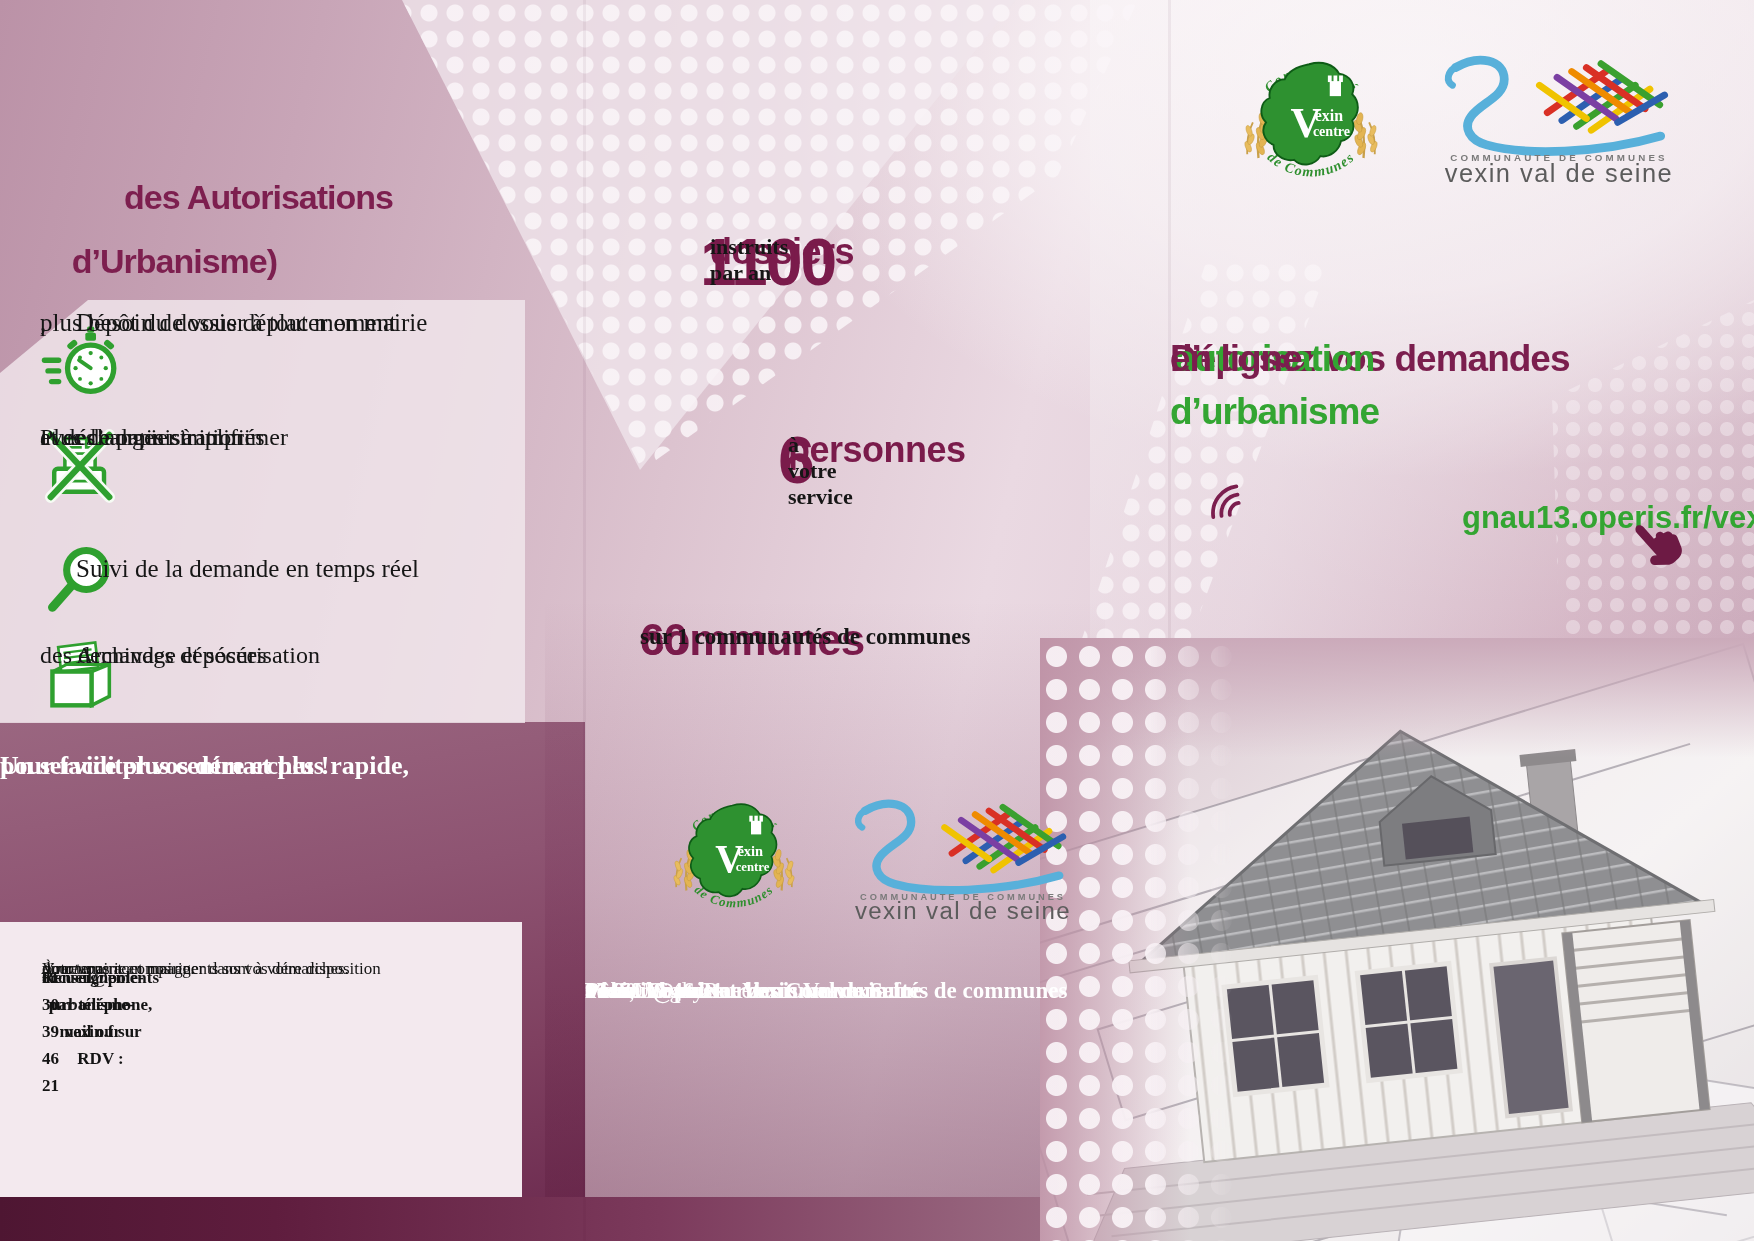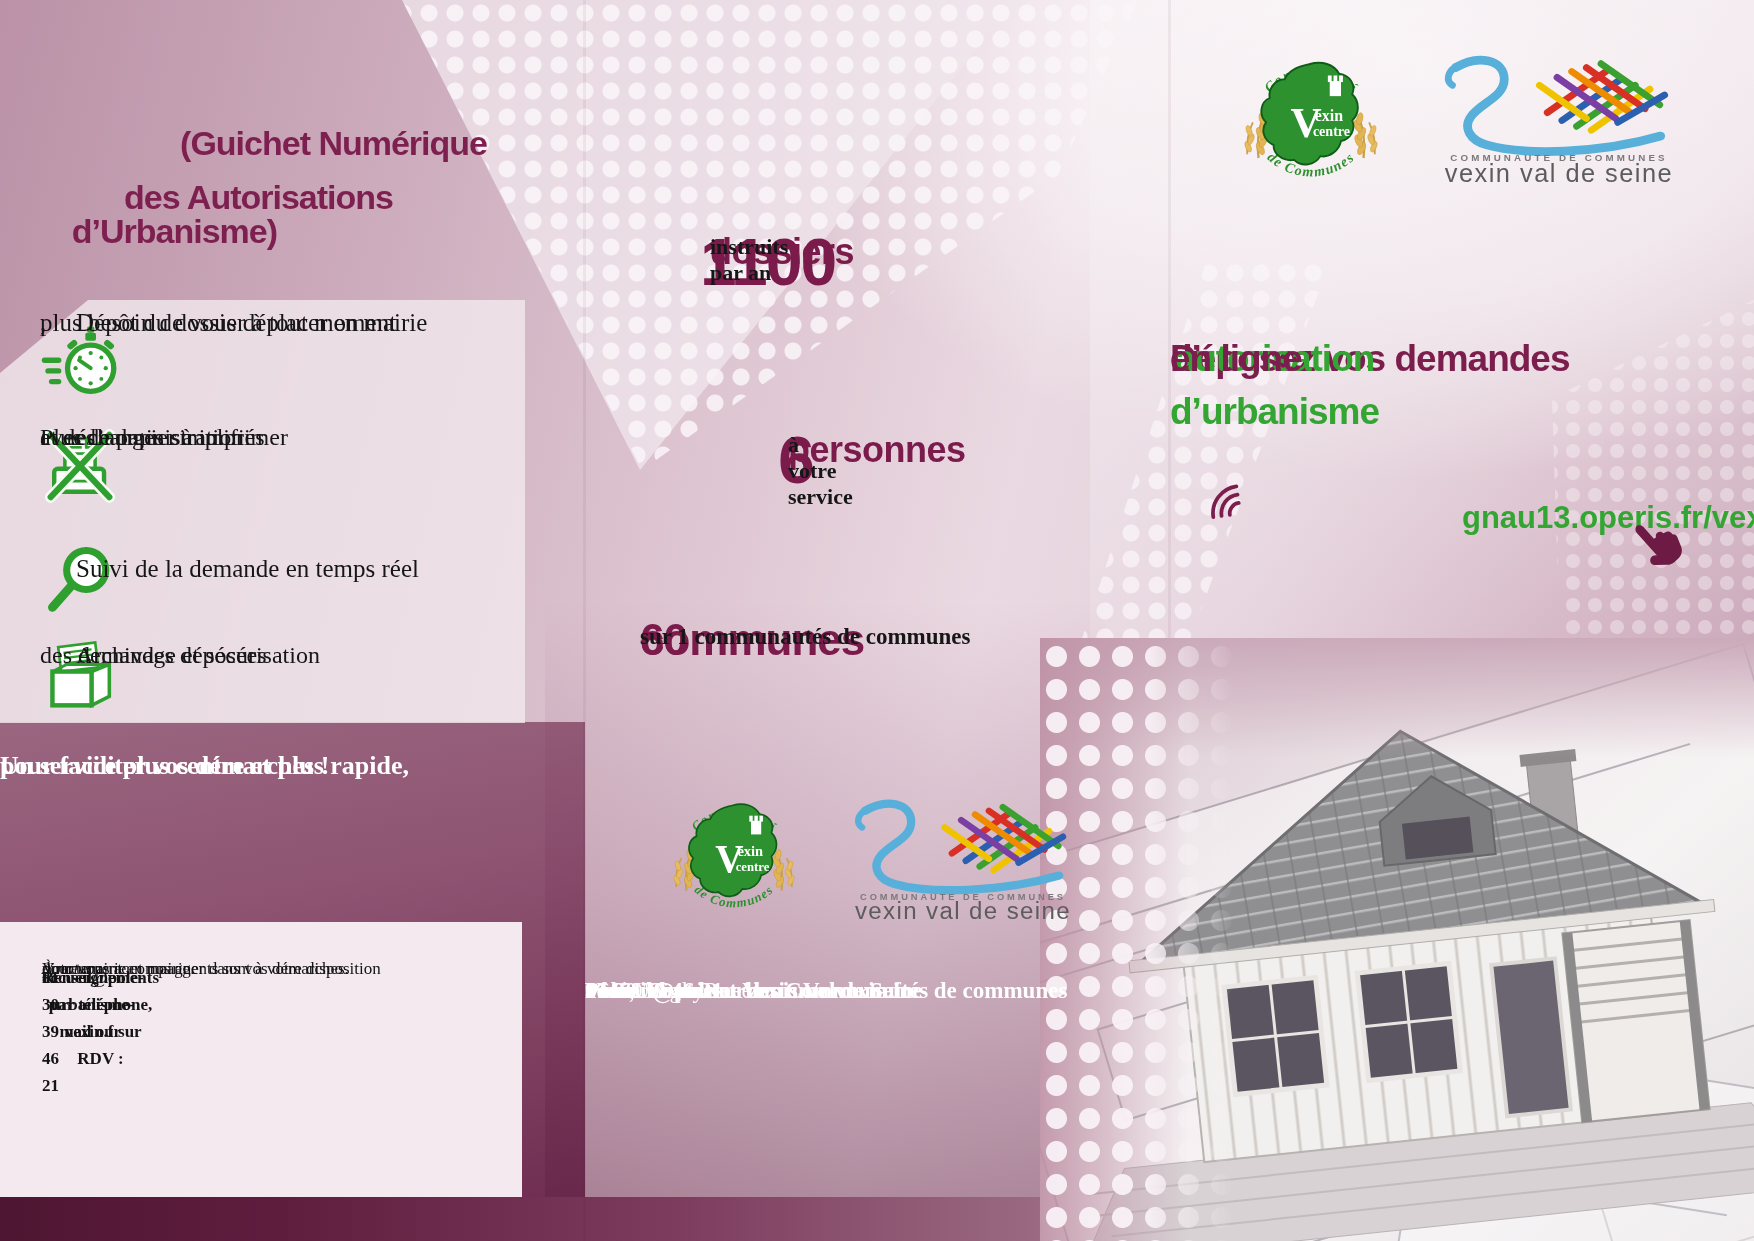--- a/index.html
+++ b/index.html
@@ -47,21 +47,21 @@
     background:rgba(242,232,237,.82);
     clip-path:polygon(88px 0,100% 0,100% 100%,0 100%,0 73px);}
   .note-box{left:0; top:922px; width:522px; height:275px; z-index:4; background:#f3e9ee;}
   .maroon{color:#7b1e4e;}
   .green{color:#33a532;}
 
   .title-line{z-index:8; color:#7d1f4f; font-weight:bold; letter-spacing:-1px; white-space:nowrap;}
   .tl1{top:70px;  right:155px; font-size:45px;}
   .tl2{top:124px; right:38px;  font-size:34px;}
   .tl3{top:178px; right:132px; font-size:34px;}
-  .tl4{top:212px; right:248px; font-size:34px;}
+  .tl4{top:242px; right:248px; font-size:34px;}
   .title-wrap{left:0; top:0; width:525px; height:300px; z-index:8;}
 
   .feature{left:40px; width:482px; z-index:8; position:absolute; display:flex; gap:14px;}
   .feature .f-icon{position:relative; flex:0 0 80px; width:80px;}
   .feature .f-icon svg{position:relative; display:block; width:80px; height:80px;}
   .feature .f-text{position:relative; font-family:"Liberation Serif","DejaVu Serif",serif;
     font-size:25px; line-height:30px; color:#161616; white-space:nowrap;}
   .feature .f-text .fl{position:relative;}
   .f2 .f-text, .f4 .f-text{font-size:24px; line-height:27px;}
   .b{font-weight:normal;margin-left:36px;}
@@ -197,21 +197,20 @@
           <line x1="200" y1="72" x2="248" y2="44" stroke="#2c5fb0"></line>
           <line x1="120" y1="34" x2="168" y2="68" stroke="#f0c300"></line>
         </g>
         <text x="140" y="112" text-anchor="middle" class="vvs-t1">COMMUNAUTE DE COMMUNES</text>
         <text x="140" y="133" text-anchor="middle" class="vvs-t2">vexin val de seine</text>
       </symbol>
     </defs>
   </svg>
 
   <div class="title-wrap">
-    <div class="title-line tl2">(Guichet Numérique</div>
     <div class="title-line tl3">des Autorisations</div>
     <div class="title-line tl4">d’Urbanisme)</div>
   </div>
 
   <div class="features-box"></div>
 
   <div class="feature f1" style="top:308px">
     <div class="f-icon" style="margin-top:14px">
       <svg viewBox="0 0 90 90">
         <g fill="#2fa02f">

